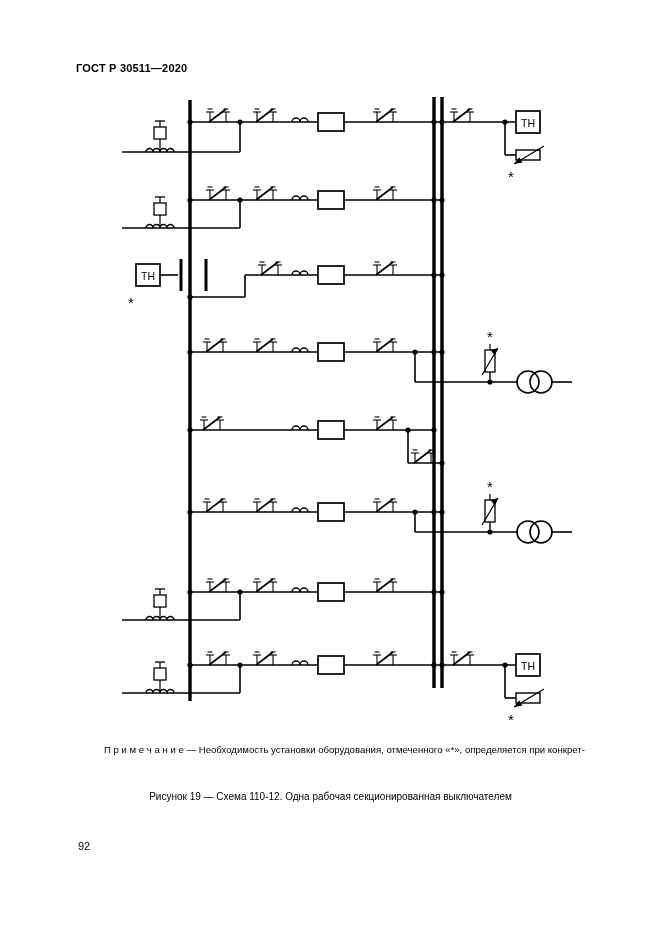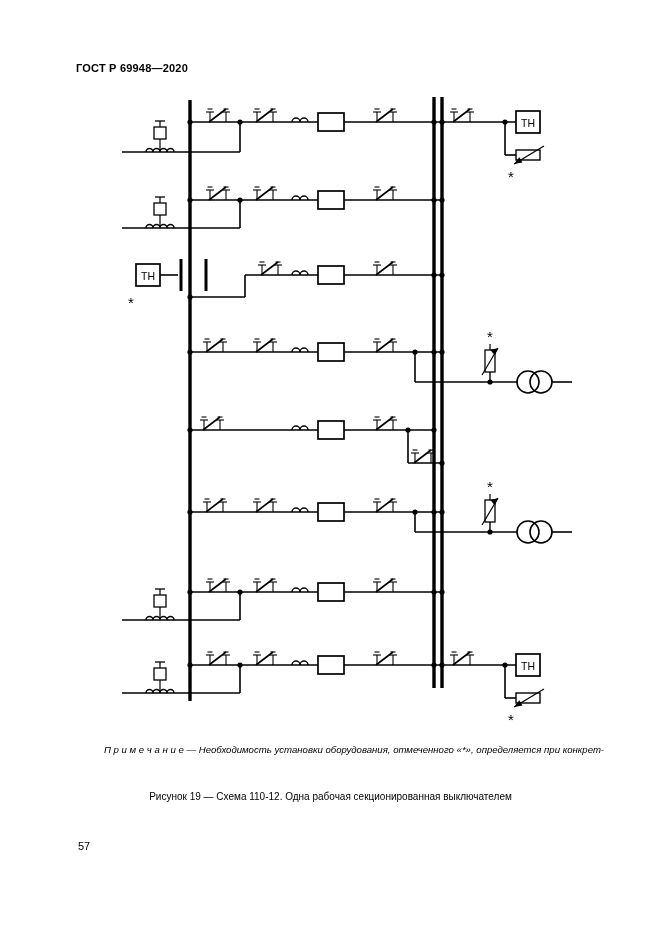--- a/index.html
+++ b/index.html
@@ -3,28 +3,28 @@
 <meta charset="utf-8">
 <style>
   html,body{margin:0;padding:0;}
   body{
     width:661px;height:935px;background:#ffffff;position:relative;overflow:hidden;
     font-family:"Liberation Sans","DejaVu Sans",sans-serif;color:#000;
   }
   .header{position:absolute;left:76px;top:62px;font-size:11px;font-weight:bold;letter-spacing:.2px;}
   #schematic{position:absolute;left:0;top:0;}
   .note{position:absolute;left:78px;top:743px;font-size:9.6px;line-height:13px;white-space:nowrap;}
-  .note-line1{padding-left:26px;font-style:italic;}
+  .note-line1{padding-left:26px;}
   .caption{position:absolute;left:0;top:790px;width:661px;text-align:center;font-size:10px;line-height:13.5px;}
   .pagenum{position:absolute;left:78px;top:840px;font-size:11px;}
 </style>
 </head>
 <body>
 
-<div class="header">ГОСТ Р 69948—2020</div>
+<div class="header">ГОСТ Р 30511—2020</div>
 
 <svg id="schematic" width="661" height="935" viewBox="0 0 661 935" xmlns="http://www.w3.org/2000/svg">
     <g>
       <line x1="190" y1="100" x2="190" y2="701" stroke="#000" stroke-width="3.4"></line>
     </g>
     <g>
       <line x1="434" y1="97" x2="434" y2="688" stroke="#000" stroke-width="3.4"></line>
       <line x1="442" y1="97" x2="442" y2="688" stroke="#000" stroke-width="3.4"></line>
     </g>
     <g>
@@ -483,13 +483,13 @@
   </svg>
 
 <div class="note">
   <div class="note-line1">П р и м е ч а н и е   — Необходимость установки оборудования, отмеченного «*», определяется при конкрет-</div>
 </div>
 
 <div class="caption">
   <div>Рисунок 19 — Схема 110-12. Одна рабочая секционированная выключателем</div>
 </div>
 
-<div class="pagenum">57</div>
+<div class="pagenum">92</div>
 
 </body></html>

